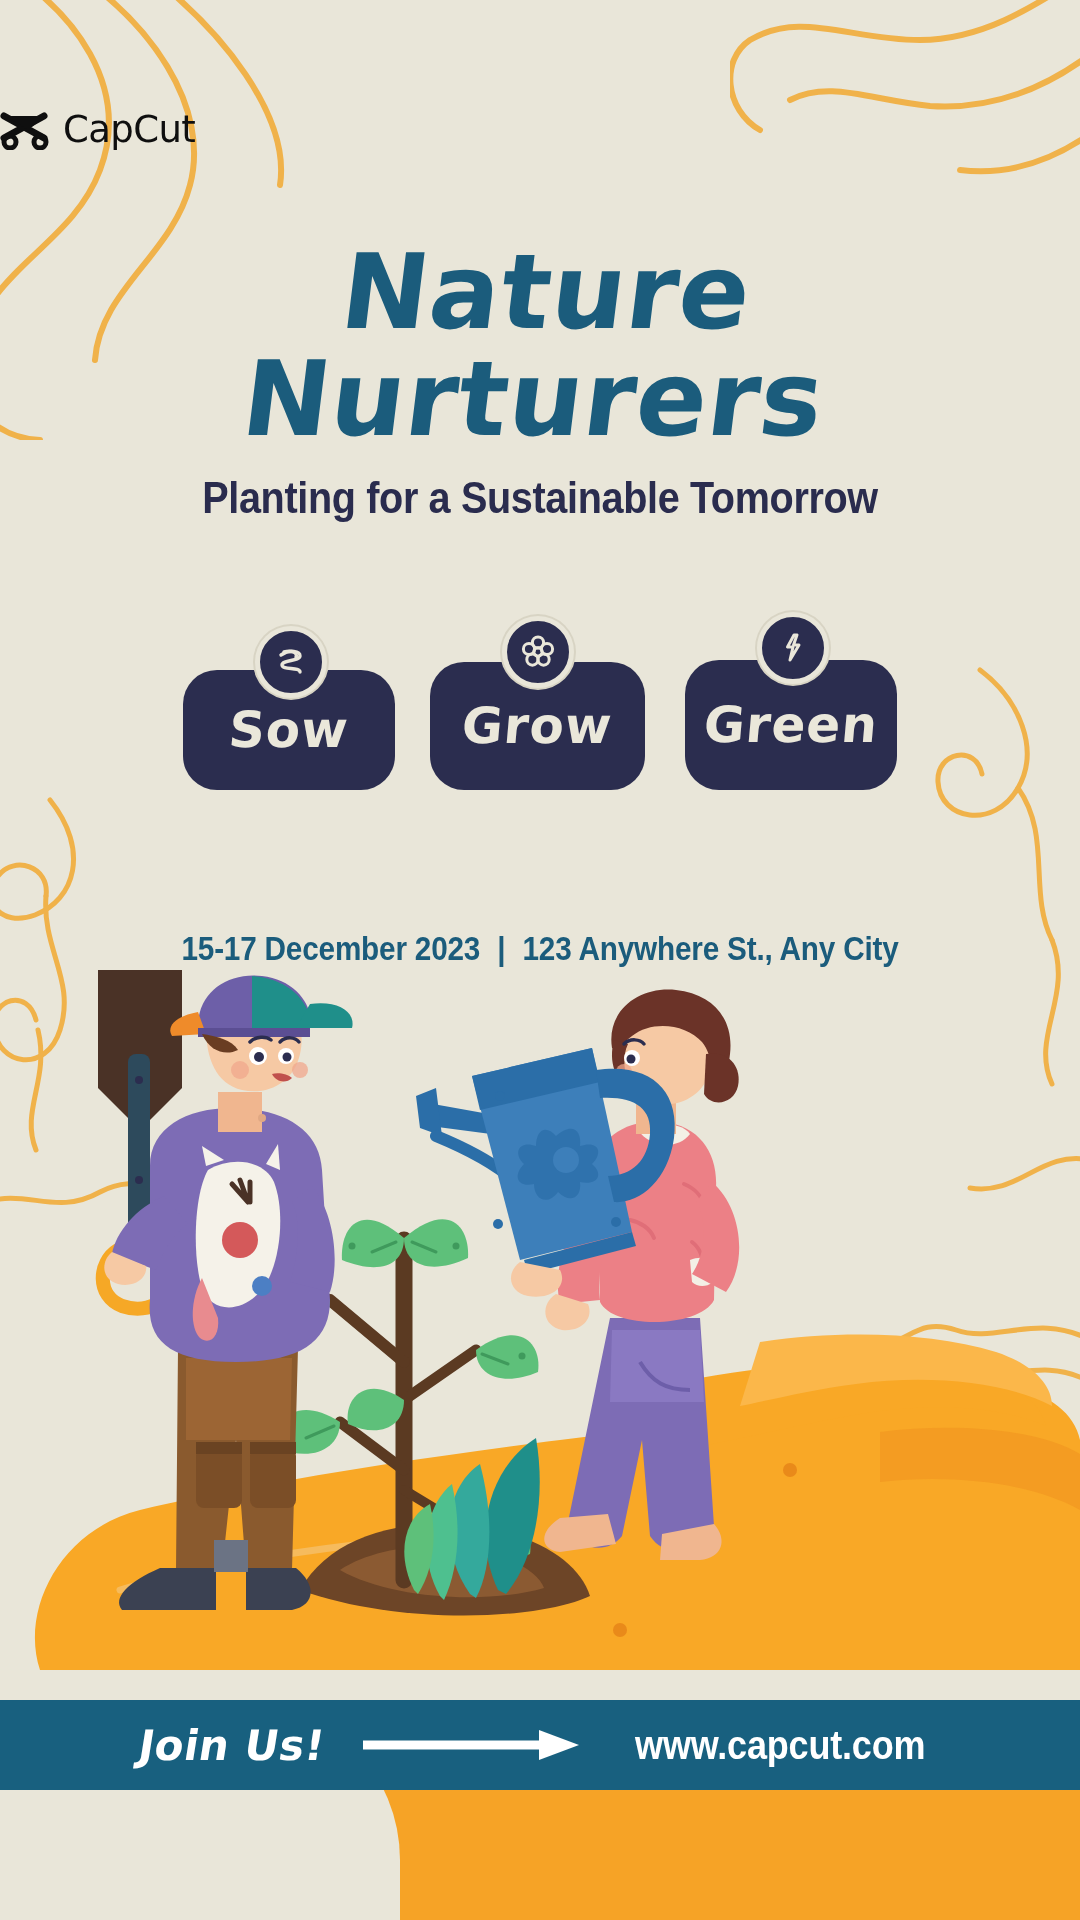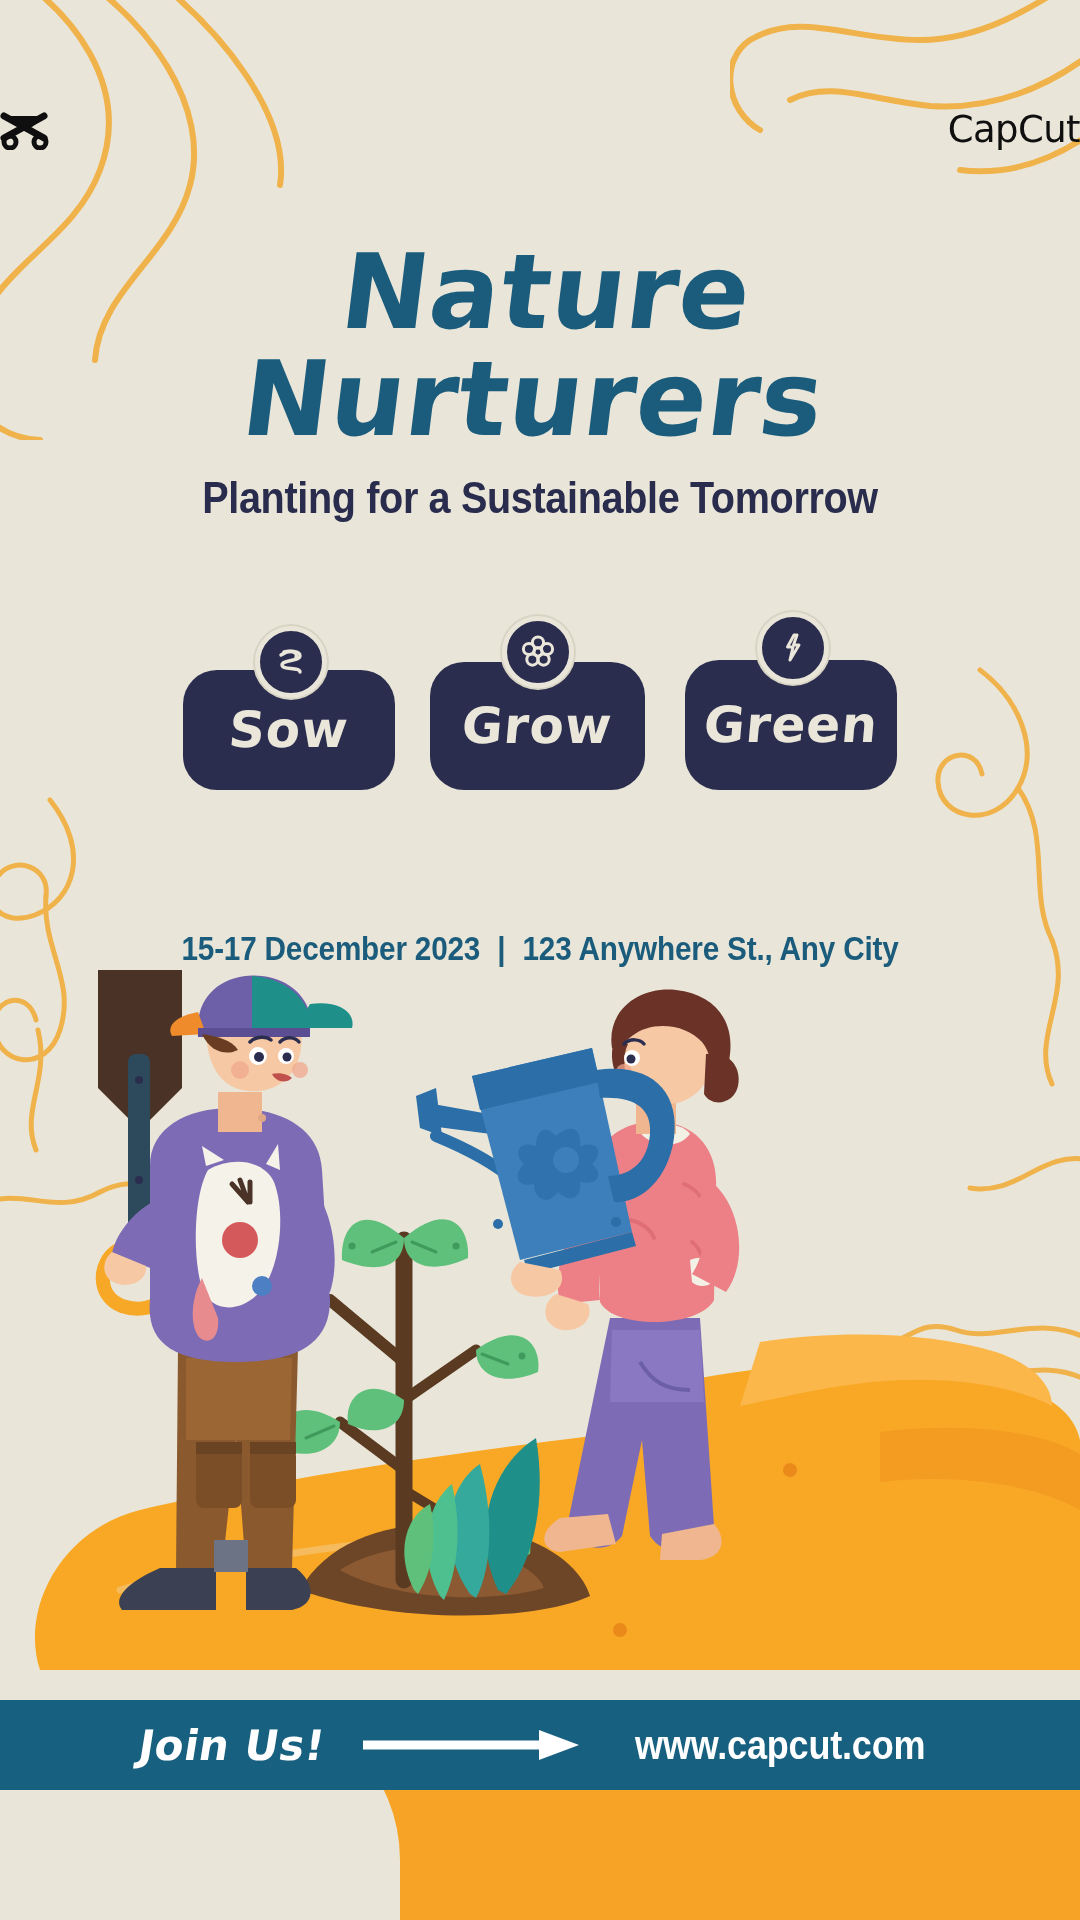--- a/index.html
+++ b/index.html
@@ -21,21 +21,21 @@
   
   .deco { position:absolute; pointer-events:none; }
   #deco-tl { left:-40px;  top:-30px;  width:460px; height:470px; }
   #deco-tr { right:-30px; top:-20px;  width:380px; height:420px; }
   #deco-ml { left:-20px;  top:780px;  width:300px; height:740px; }
   #deco-mr { right:-10px; top:640px;  width:300px; height:830px; }
 
   
   #logo-row {
     position:absolute; top:108px; left:0; width:1080px;
-    display:flex; align-items:center; justify-content:space-between; 
+    display:flex; align-items:center; justify-content:flex-start; gap:7px;
   }
   #logo-mark { width:56px; height:40px; display:block; }
   #logo-text {
     font-size:37px; color:#0f0f0f; letter-spacing:-0.6px;
     font-family:"DejaVu Sans", sans-serif; font-weight:400;
   }
 
   
   #headline {
     position:absolute; top:242px; left:0; width:1080px; text-align:center;

